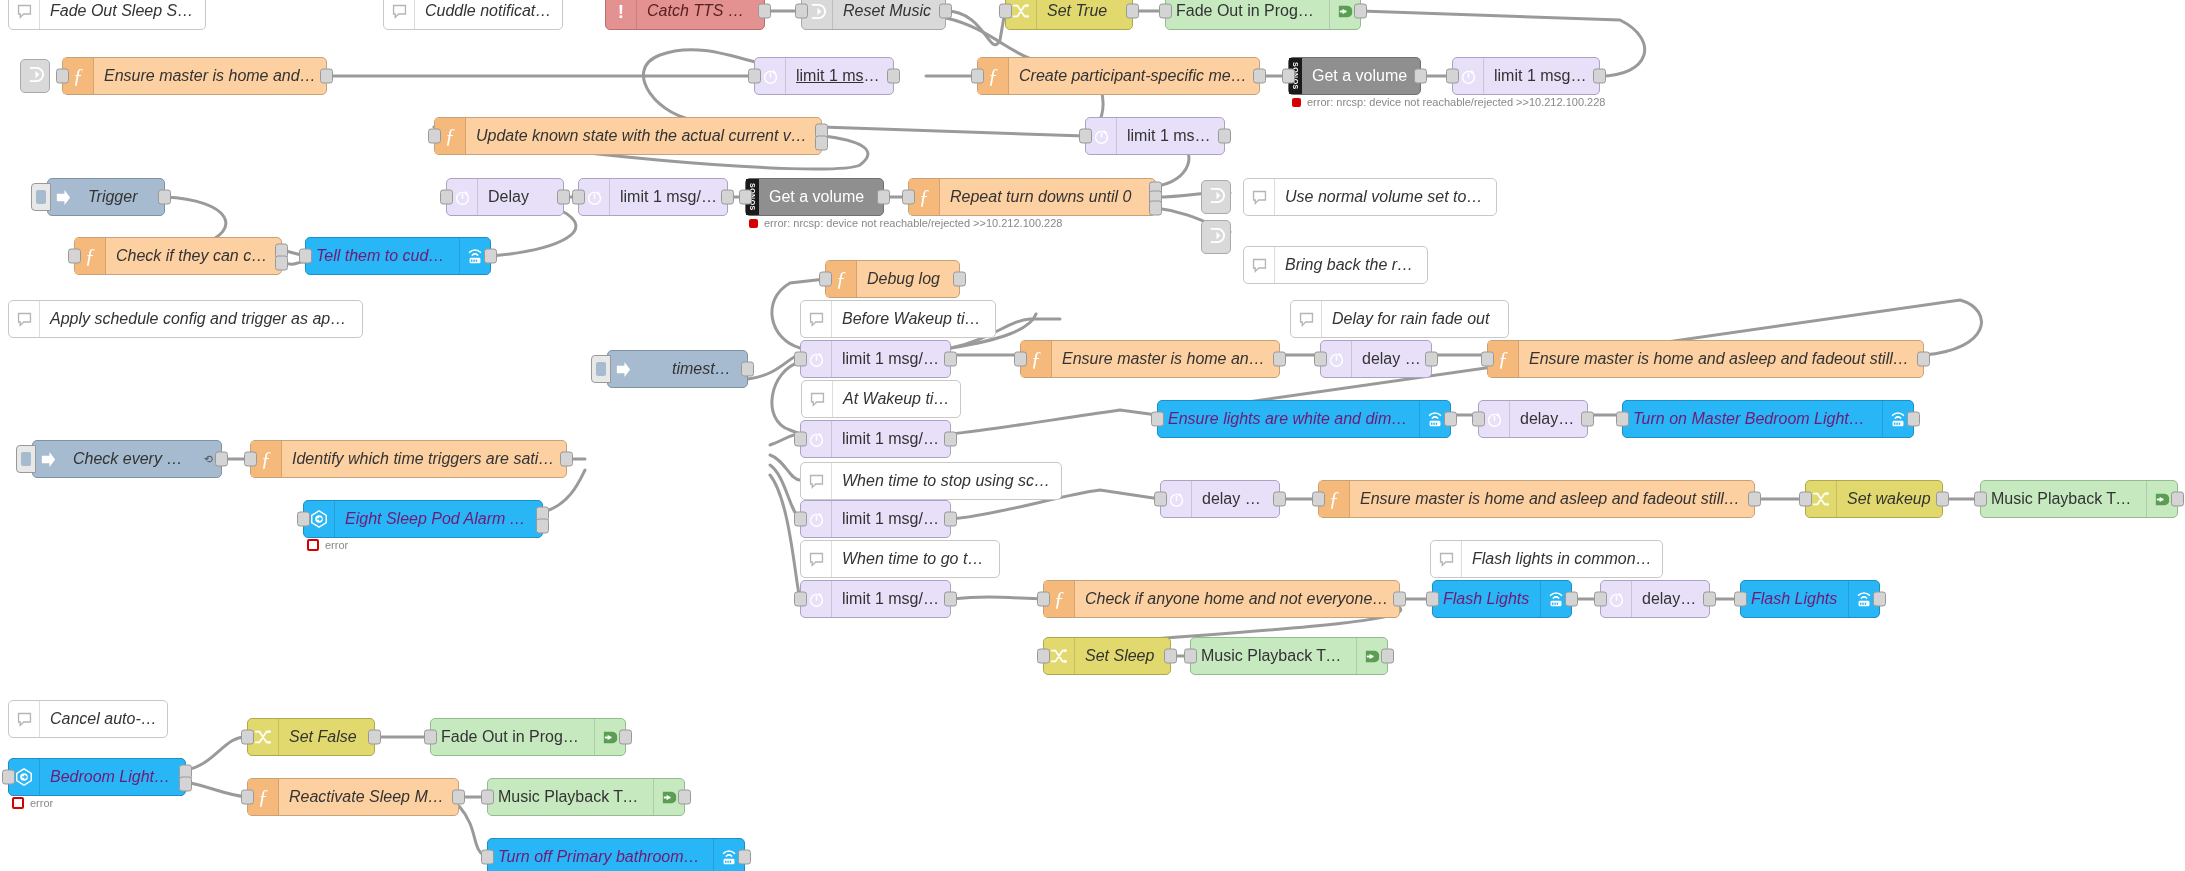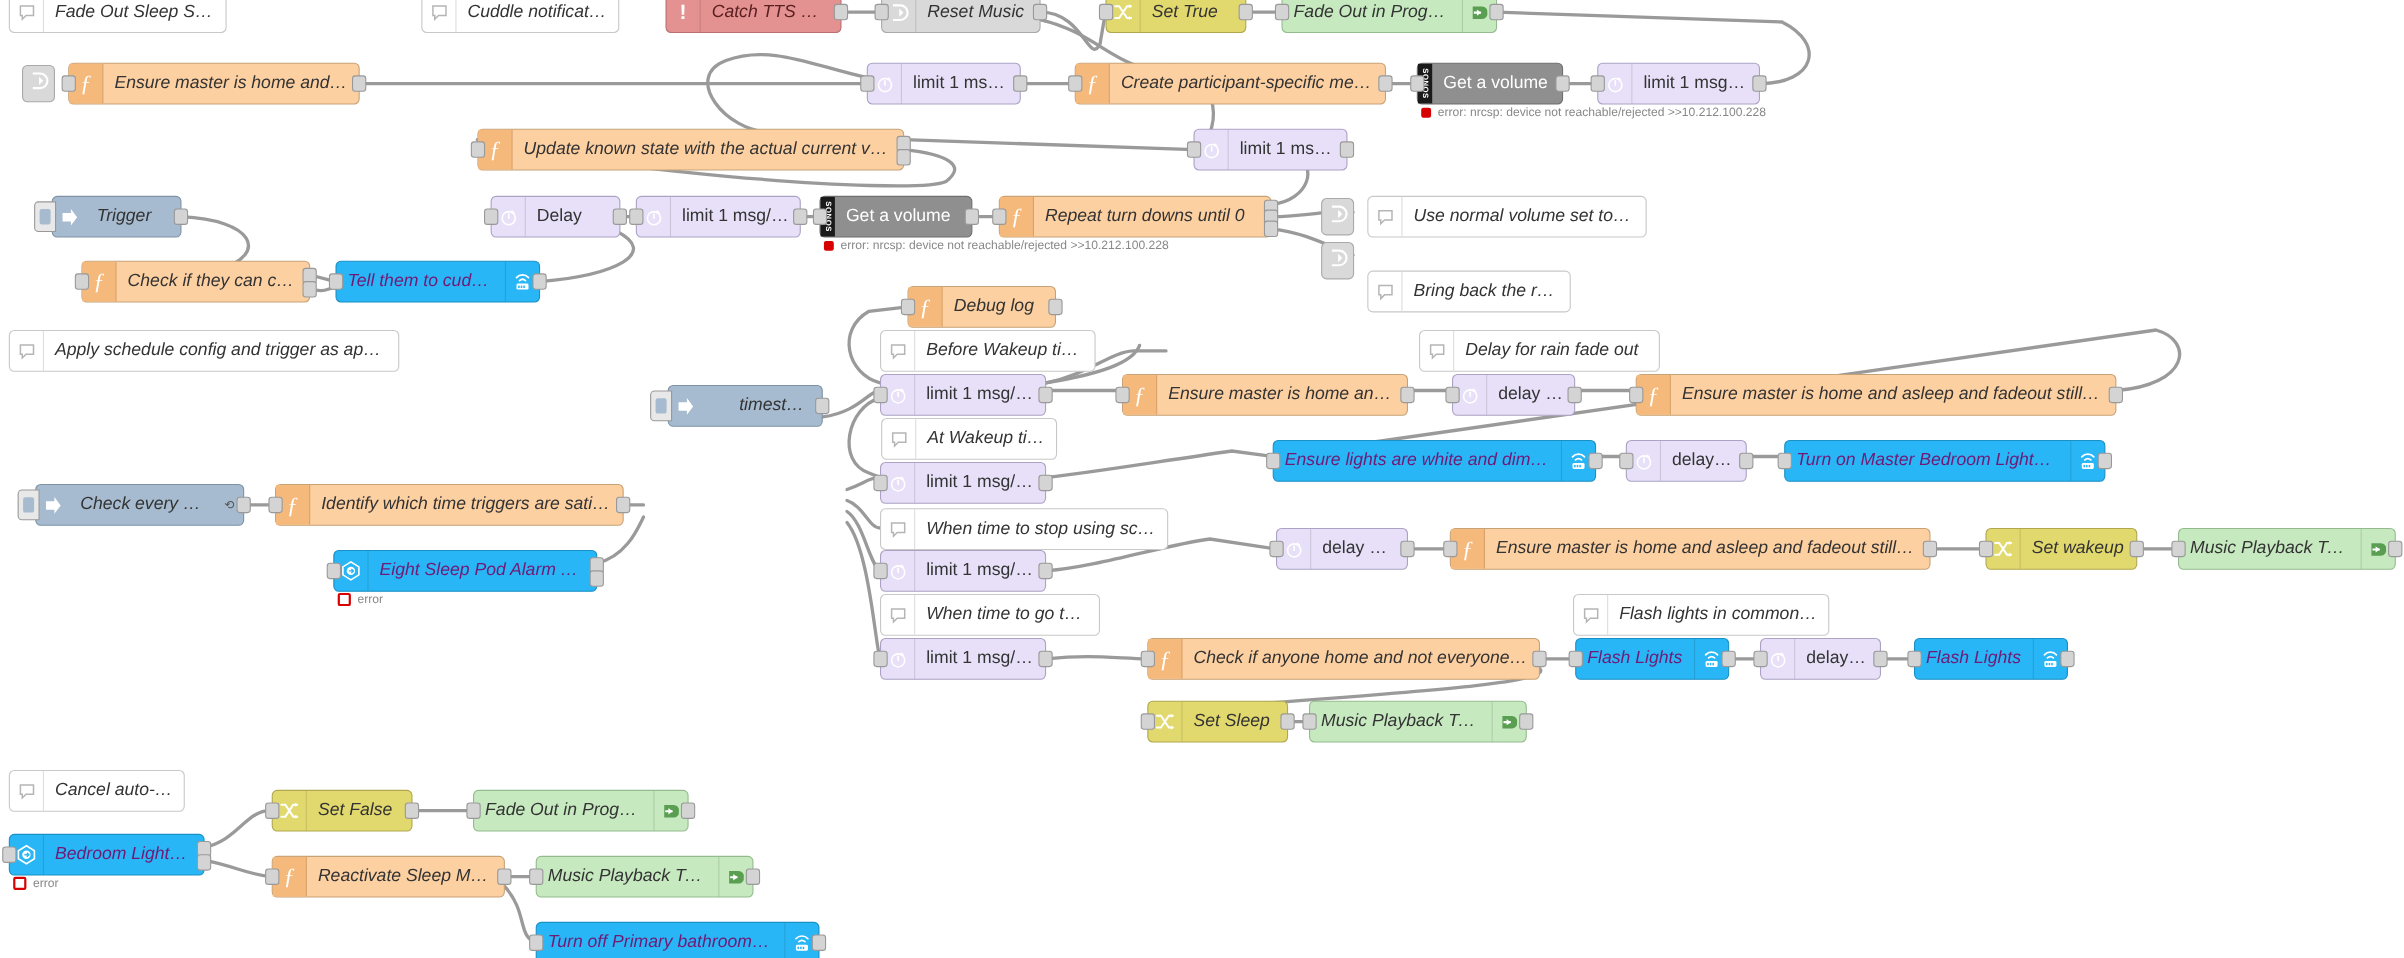--- a/index.html
+++ b/index.html
@@ -14,21 +14,21 @@
 
   
   .n-comment{background:#fff;border-color:#c8c8c8;}
   .n-comment .lbl{font-style:italic;}
   .n-func{background:#fdd0a2;border-color:#c8a277;}
   .n-func .lbl{font-style:italic;}
   .n-delay{background:#e7e0f8;border-color:#aba2c4;}
   .n-switch{background:#e2d96e;border-color:#b0a84f;}
   .n-switch .lbl{font-style:italic;}
   .n-green{background:#c7e9c0;border-color:#94bb8e;}
-  .n-green .lbl{font-style:italic;}
+  .n-green .lbl{}
   .n-blue{background:#29b6f6;border-color:#1b90c4;color:#fff;}
   .n-blue .lbl{font-style:italic;color:#701a75;}
   .n-inject{background:#a6bbcf;border-color:#7e93a6;}
   .n-inject .lbl{font-style:italic;}
   .n-catch{background:#e39191;border-color:#b96f6f;}
   .n-catch .lbl{font-style:italic;color:#5a2020;}
   .n-grey{background:#d9d9d9;border-color:#a9a9a9;}
   .n-grey .lbl{font-style:italic;}
   .n-sonos{background:#8f8f8f;border-color:#6f6f6f;color:#fff;}
   .n-sonos .lbl{color:#fff;font-style:normal;}
@@ -199,21 +199,21 @@
         </svg></span>
     </div>
     <div class="node n-func" style="left: 62px; top: 57px; width: 265px;">
       <div class="ico">
         <span style="font-family:'Liberation Serif',serif;font-style:italic;font-size:21px;color:#fff;line-height:1">ƒ</span>
       </div>
       <div class="lbl">Ensure master is home and asleep</div>
       <div class="port in"></div>
       <div class="port out"></div>
     </div>
-    <div class="node n-delay" style="left: 788px; top: 57px; width: 140px;">
+    <div class="node n-delay" style="left: 754px; top: 57px; width: 140px; text-decoration: underline;">
       <div class="ico">
         <svg width="17" height="17" viewBox="0 0 20 20">
           <circle cx="10" cy="11" r="7" fill="none" stroke="#fff" stroke-width="1.7"></circle>
           <path d="M10 11V6.5" stroke="#fff" stroke-width="1.7" stroke-linecap="round"></path>
           <path d="M13.5 3.5l2 2" stroke="#fff" stroke-width="1.7" stroke-linecap="round"></path>
         </svg>
       </div>
       <div class="lbl">limit 1 msg/h</div>
       <div class="port in"></div>
       <div class="port out"></div>

